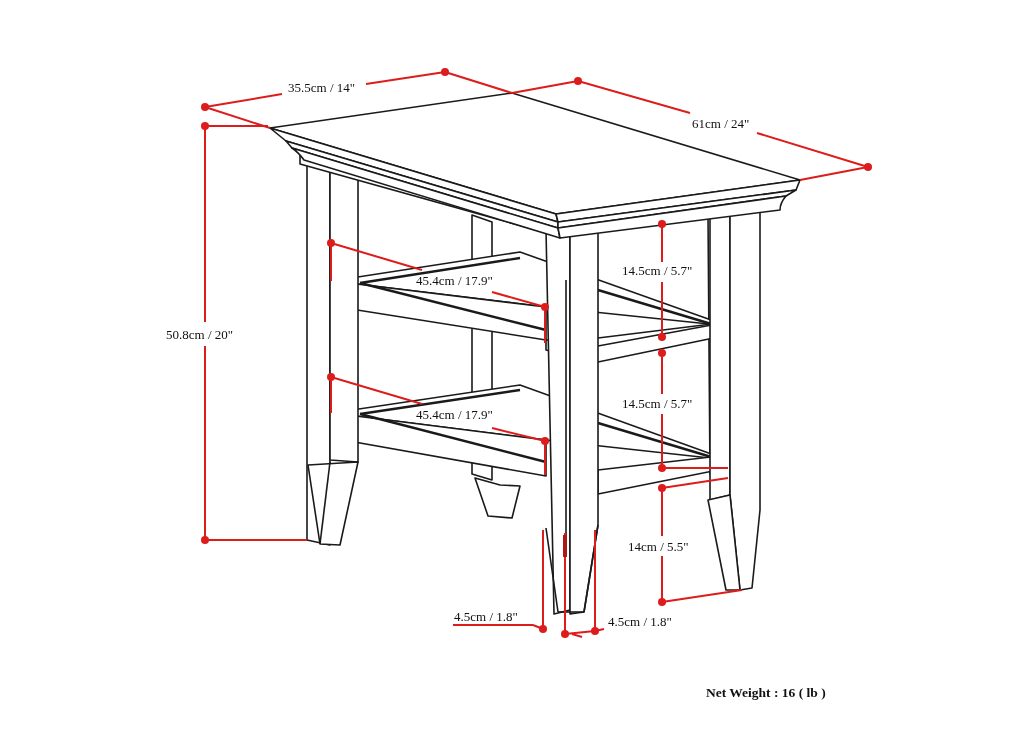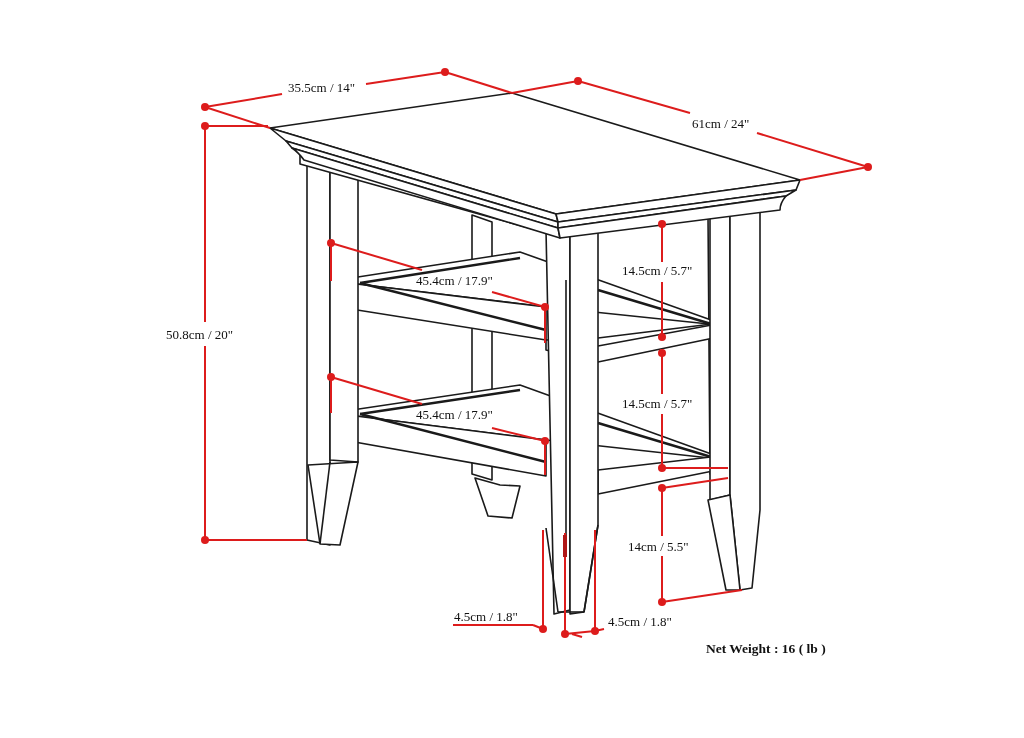--- a/index.html
+++ b/index.html
@@ -7,21 +7,21 @@
     #diagram { position: absolute; left: 0; top: 0; width: 1024px; height: 738px; }
     .line { stroke: #1a1a1a; stroke-width: 1.6; fill: none; stroke-linejoin: round; }
     .line-thick { stroke: #1a1a1a; stroke-width: 2.4; fill: none; }
     .fill-white { fill: #ffffff; }
     .dim { stroke: #dd1c1c; stroke-width: 2; fill: none; }
     .dot { fill: #dd1c1c; }
     .label {
       position: absolute; font-family: "Liberation Serif", serif; font-size: 13px;
       color: #111; background: #ffffff; white-space: nowrap; line-height: 15px; padding: 0 2px;
     }
-    .weight { position: absolute; font-family: "Liberation Serif", serif; font-size: 13.5px; color: #111; font-weight: bold; white-space: nowrap; }
+    .weight { position: absolute; font-family: "Liberation Serif", serif; font-size: 13.5px; color: #111; font-weight: bold; white-space: nowrap; margin-top: 44px; }
   </style>
 </head>
 <body>
 
 <svg id="diagram" viewBox="0 0 1024 738" xmlns="http://www.w3.org/2000/svg">
 
   <g>
 
     <polygon class="line fill-white" points="472,215 492,222 492,480 472,474"></polygon>
     <polygon class="line fill-white" points="475,478 500,485 520,486 512,518 488,516"></polygon>

